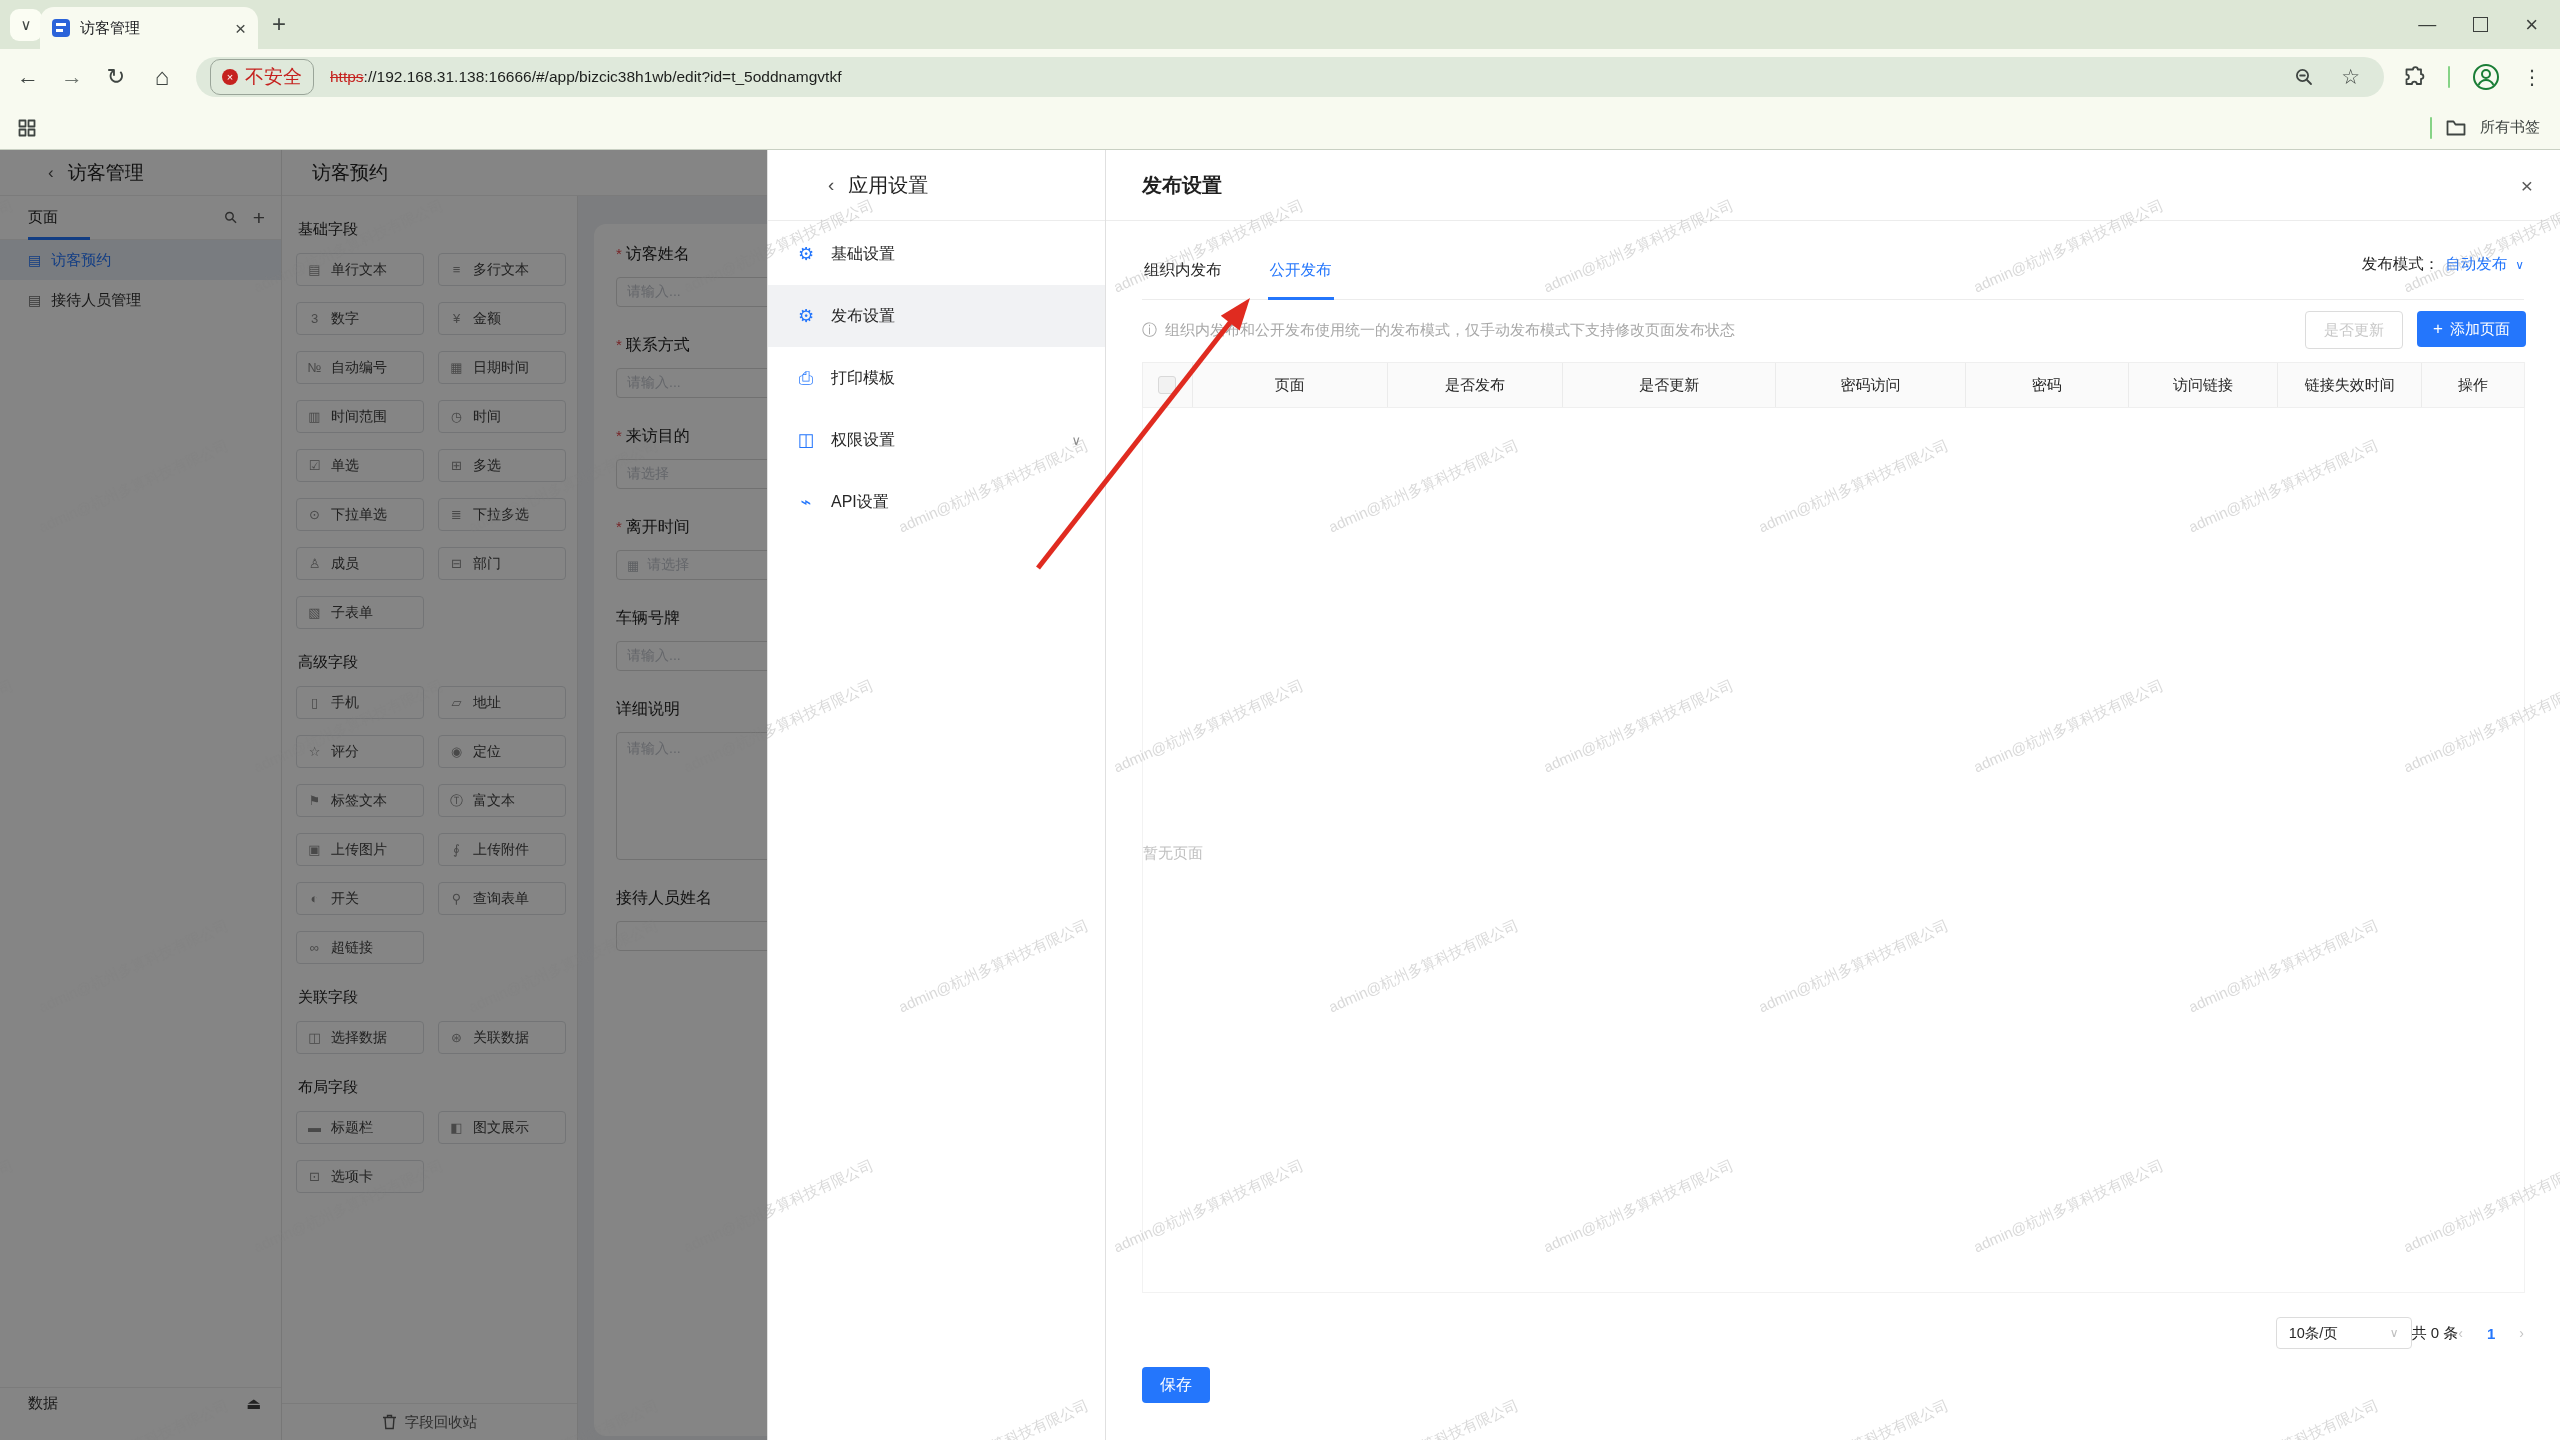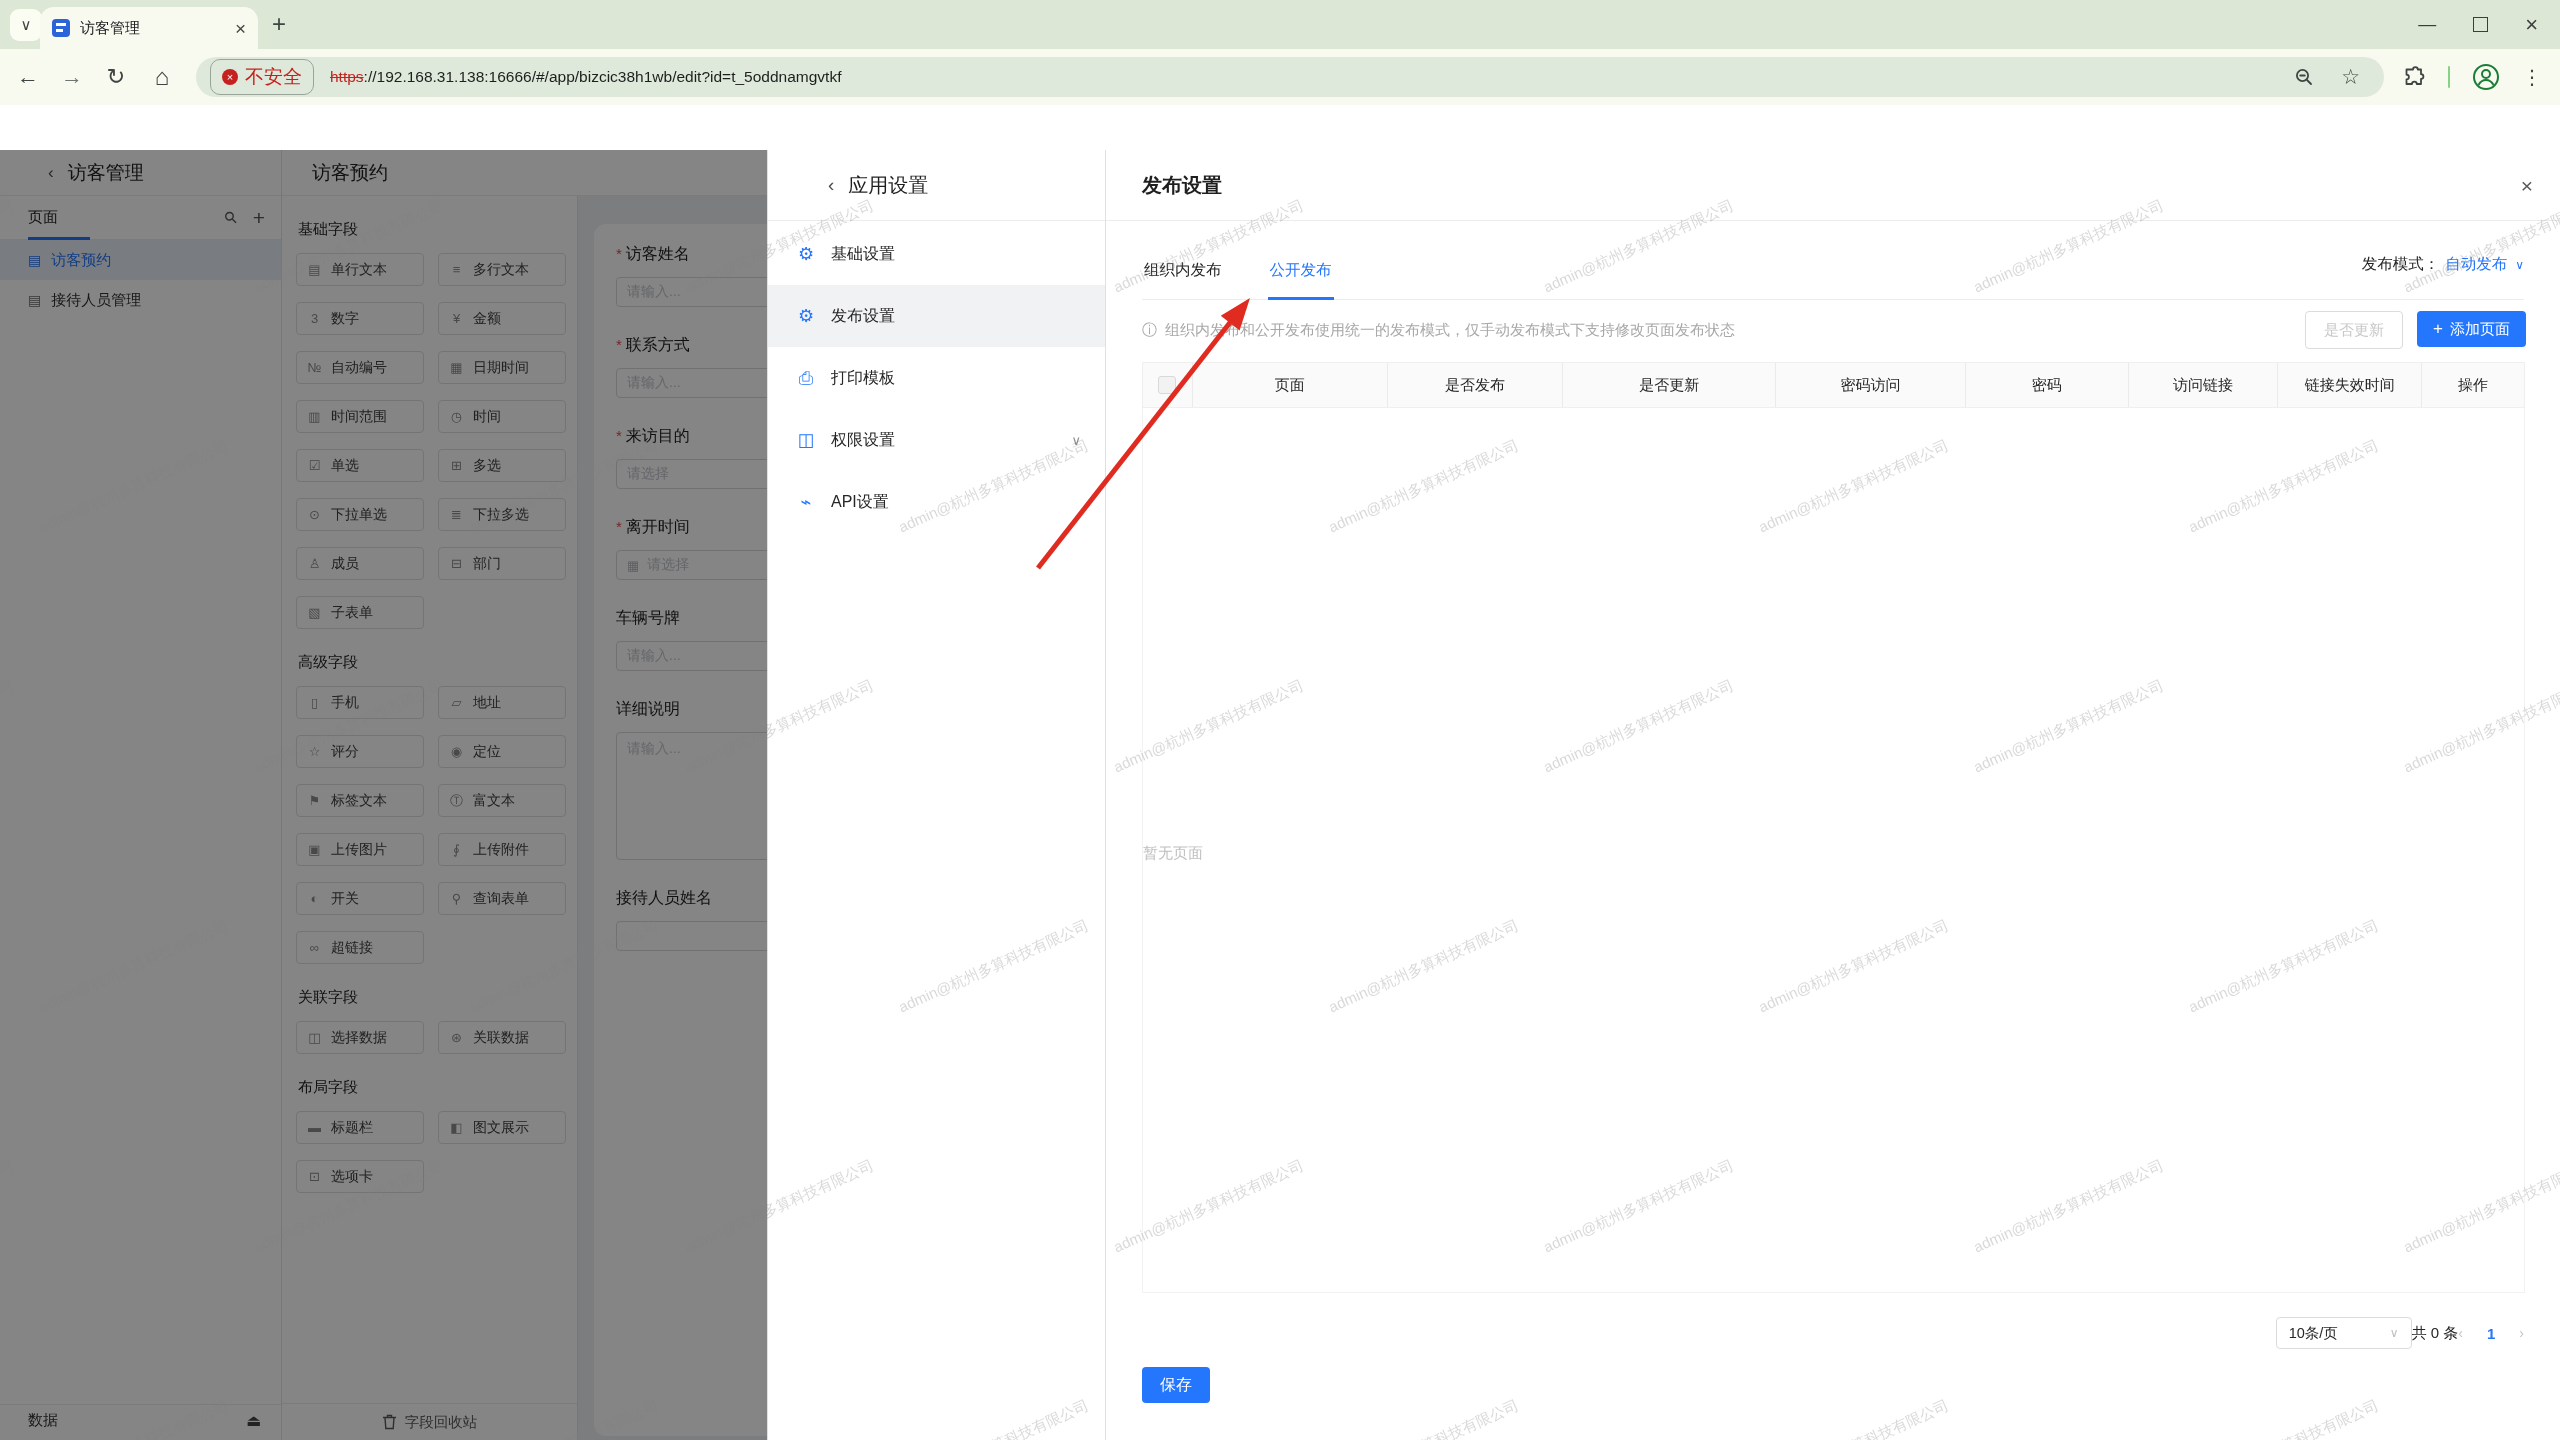--- a/index.html
+++ b/index.html
@@ -53,21 +53,21 @@
   .pages-row{height:44px;border-bottom:1px solid #ececec;display:flex;align-items:center;padding:0 16px 0 28px;position:relative;box-sizing:border-box;}
   .pages-tab{font-size:15px;color:#1f1f1f;}
   .pages-underline{position:absolute;left:28px;bottom:-1px;width:62px;height:3px;background:#2476fc;}
   .pages-icons{margin-left:auto;display:flex;align-items:center;gap:16px;color:#595959;}
   .mag{display:inline-block;transform:rotate(-45deg);font-size:16px;}
   .plus{font-size:21px;line-height:1;}
   .page-item{height:40px;display:flex;align-items:center;gap:10px;padding-left:28px;font-size:15px;color:#333;}
   .page-item .pic{font-size:14px;color:#6b6b6b;}
   .page-item.active{background:#e9eef6;color:#2476fc;}
   .page-item.active .pic{color:#2476fc;}
-  .side-bottom{position:absolute;left:0;bottom:0;width:281px;height:36px;border-top:1px solid #ececec;
+  .side-bottom{position:absolute;left:0;bottom:17px;width:281px;height:36px;border-top:1px solid #ececec;
     display:flex;align-items:center;padding:0 20px 4px 28px;box-sizing:border-box;font-size:15px;color:#333;background:#fff;}
   .side-bottom .eject{margin-left:auto;font-size:16px;color:#444;}
 
   .designer{position:absolute;left:281px;top:150px;width:824px;height:1290px;background:#fff;border-left:1px solid #e4e4e4;box-sizing:border-box;}
   .designer .panel-hd{padding-left:30px;}
   .palette{position:absolute;left:0;top:46px;width:295px;bottom:36px;padding:16px 0 0 14px;box-sizing:border-box;overflow:hidden;}
   .pal-title{font-size:15px;color:#1f1f1f;font-weight:500;margin:8px 0 14px 2px;}
   .pal-grid{display:grid;grid-template-columns:128px 128px;gap:16px 14px;margin-bottom:24px;}
   .pal-btn{height:33px;border:1px solid #dcdfe3;border-radius:4px;background:#fff;display:flex;align-items:center;
     gap:9px;padding:0 0 0 10px;box-sizing:border-box;}
@@ -192,20 +192,35 @@
       <span class="vsep"></span>
       <svg width="28" height="28" viewBox="0 0 28 28">
         <circle cx="14" cy="14" r="12" fill="none" stroke="#1a7d36" stroke-width="2"></circle>
         <circle cx="14" cy="11" r="4" fill="none" stroke="#1a7d36" stroke-width="2"></circle>
         <path d="M6.5 22c1.8-3.4 4.4-5 7.5-5s5.7 1.6 7.5 5" fill="none" stroke="#1a7d36" stroke-width="2"></path>
       </svg>
       <span class="dots">⋮</span>
     </div>
   </div>
 
+  <div class="bookmarks">
+    <svg width="18" height="18" viewBox="0 0 18 18" style="position:absolute;left:18px;top:14px;">
+      <rect class="ico-stroke" x="1.5" y="1.5" width="6" height="6"></rect>
+        <rect class="ico-stroke" x="10.5" y="1.5" width="6" height="6"></rect>
+      <rect class="ico-stroke" x="1.5" y="10.5" width="6" height="6"></rect>
+        <rect class="ico-stroke" x="10.5" y="10.5" width="6" height="6"></rect>
+    </svg>
+    <div class="bm-right">
+      <span class="vsep"></span>
+      <svg width="20" height="18" viewBox="0 0 20 18">
+        <path class="ico-stroke" d="M1.5 4.5 1.5 15.5 18.5 15.5 18.5 5.5 9.5 5.5 7.5 2.5 1.5 2.5z"></path>
+      </svg>
+      <span>所有书签</span>
+    </div>
+  </div>
 
   <div class="sidebar">
     <div class="panel-hd">
       <span class="back" style="margin-left:24px;">‹</span>
       <span class="hd-title">访客管理</span>
     </div>
     <div class="pages-row">
       <span class="pages-tab">页面</span>
       <span class="pages-underline"></span>
       <span class="pages-icons">

